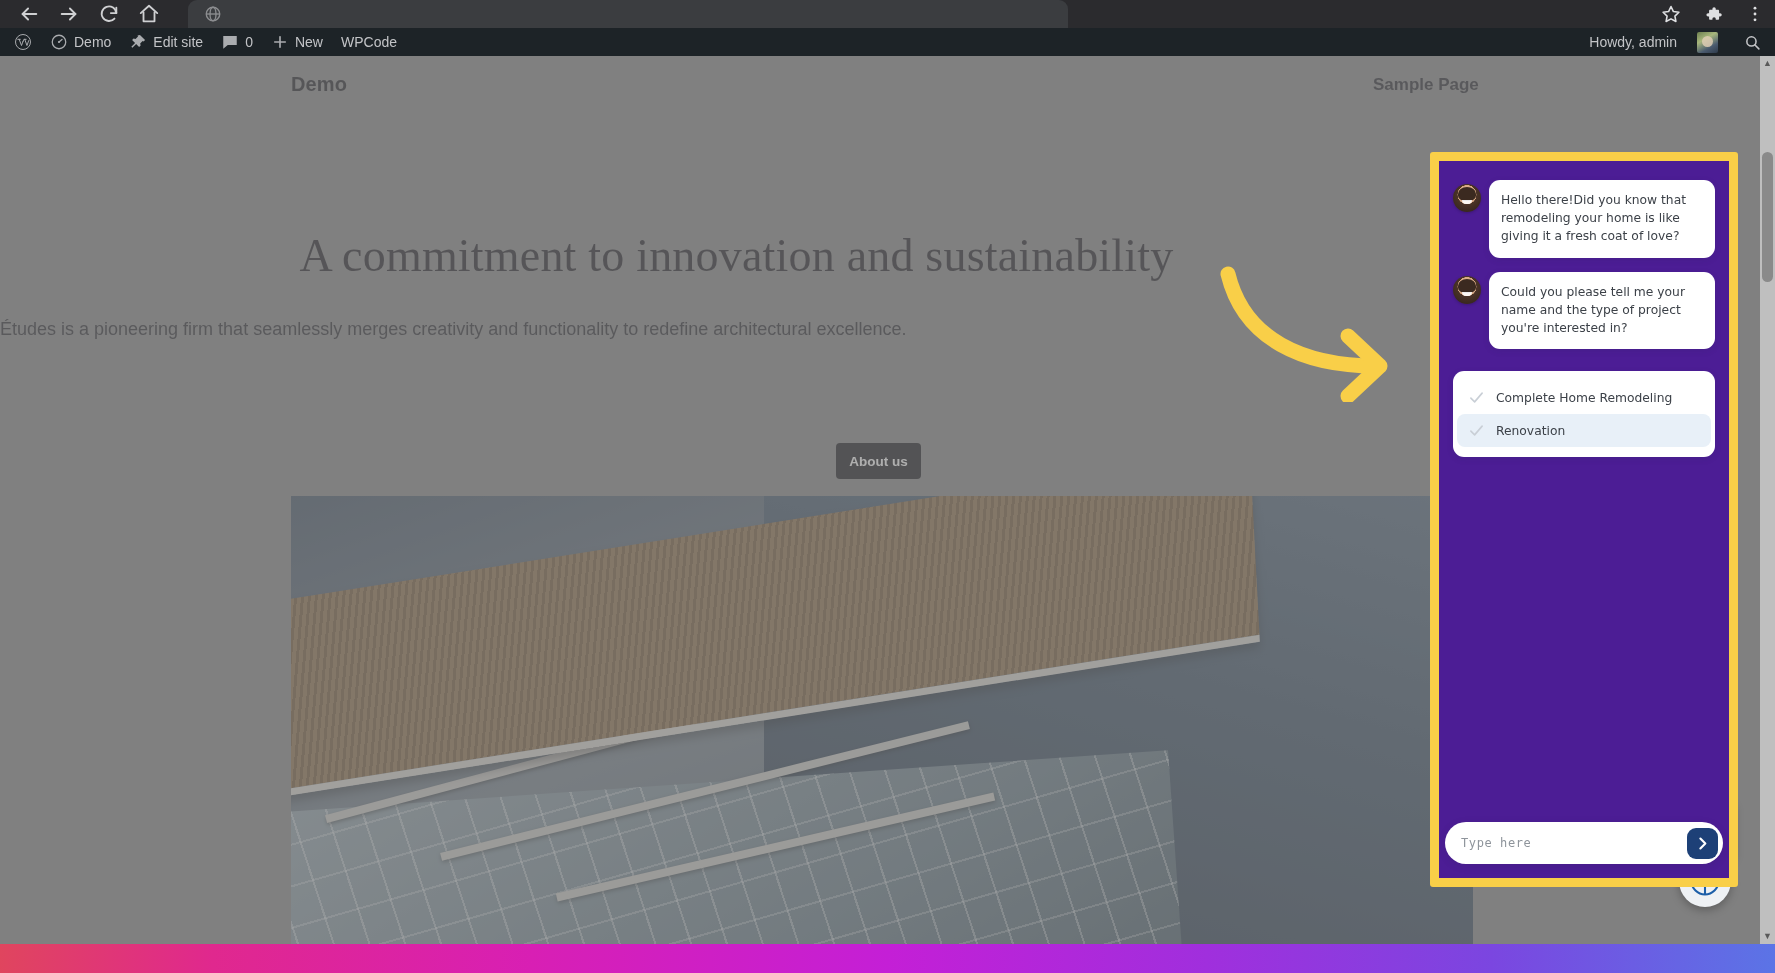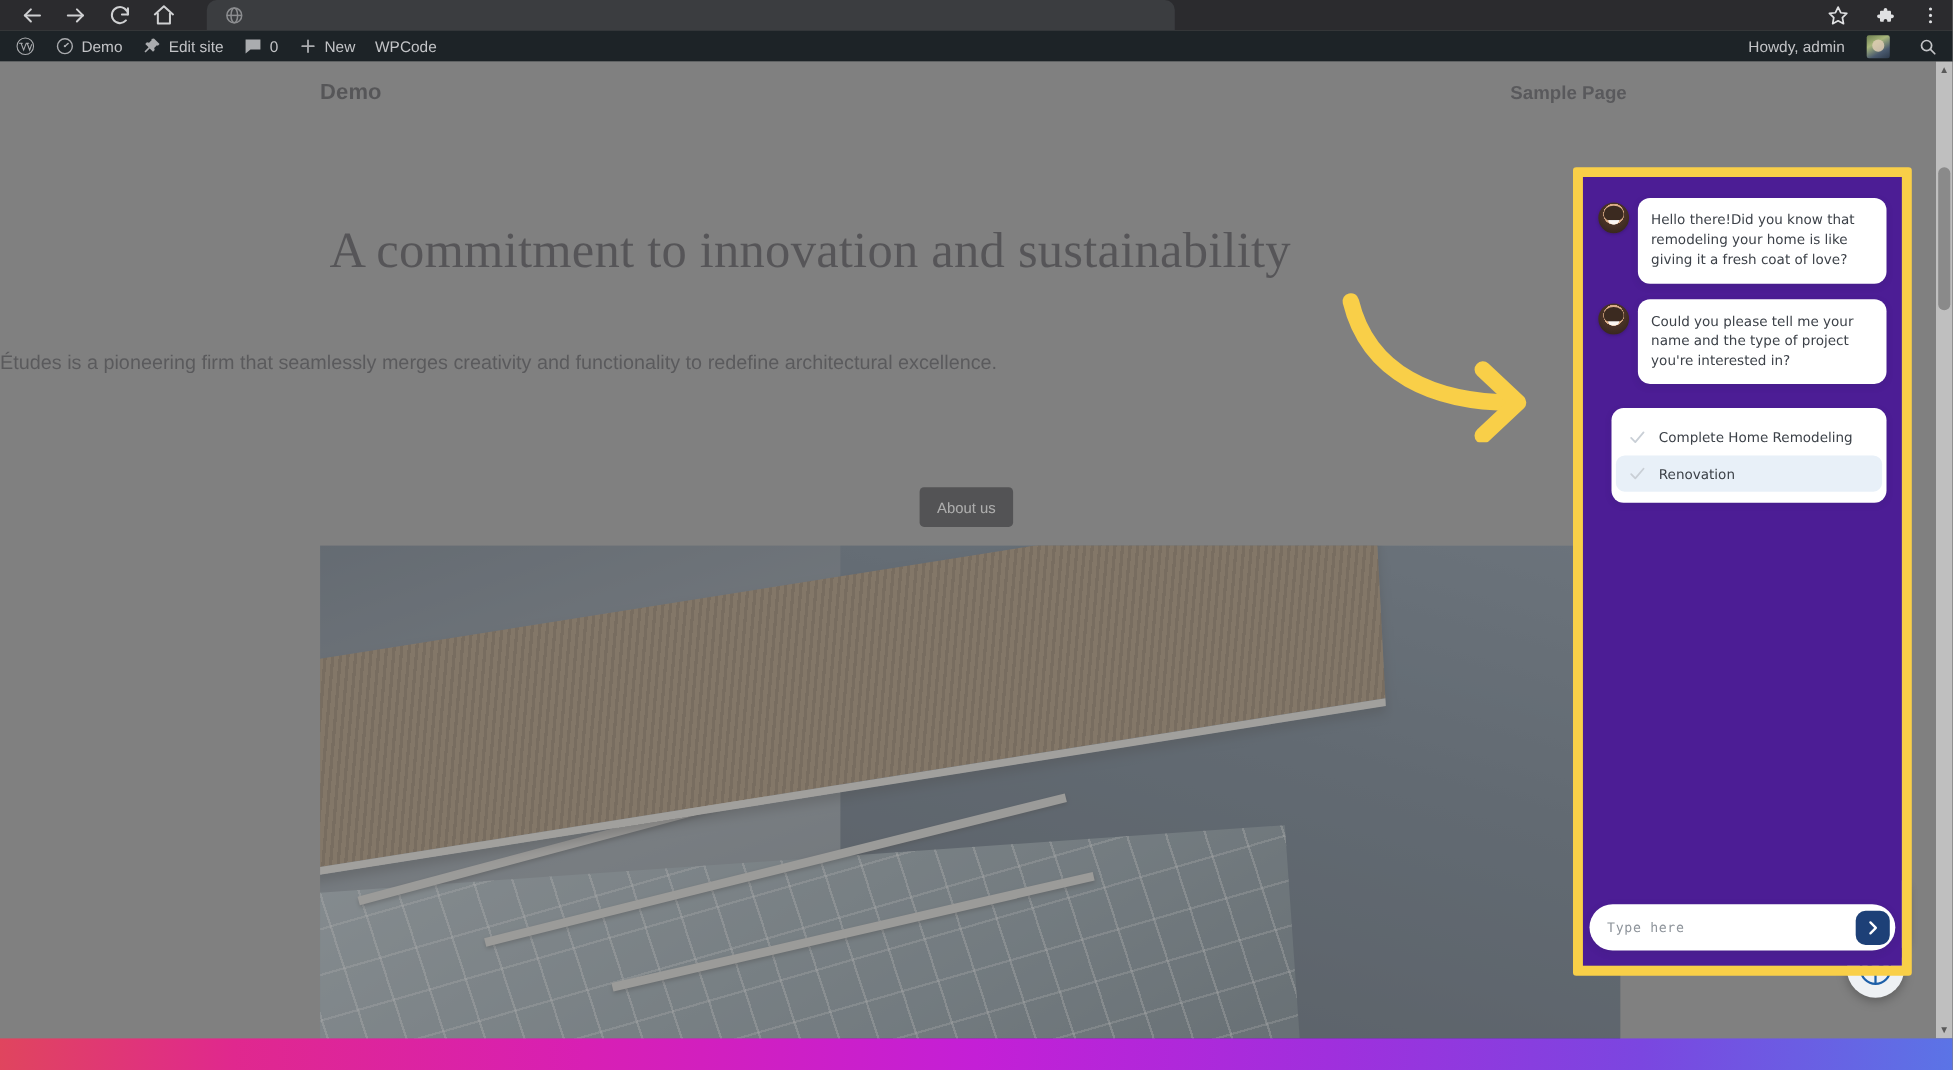--- a/index.html
+++ b/index.html
@@ -80,36 +80,36 @@
     font-size: 20px; font-weight: bold; color: #13131a;
     letter-spacing: .1px;
   }
   #nav-sample-page {
     position: absolute; left: 1373px; top: 19px;
     font-size: 17px; color: #1b1b22; font-weight: bold;
   }
 
   
   #hero-title {
-    position: absolute; left: 0; top: 144px; width: 1473px;
+    position: absolute; left: 0; top: 172px; width: 1473px;
     text-align: center;
     font-family: "Liberation Serif", serif;
     font-size: 46px; line-height: 1.22; color: #131218;
     font-weight: normal; letter-spacing: .2px;
   }
   #hero-sub {
     position: absolute; left: 0; top: 260px; width: 1473px;
     text-align: left;
     font-size: 18px; line-height: 1.55; color: #1d1d24;
   }
   #about-btn {
     position: absolute; left: 836px; top: 387px;
     width: 85px; height: 36px; border-radius: 4px;
     background: #0d0d11; color: #fafafa;
-    font-size: 13.5px; font-weight: normal;
+    font-size: 13.5px; font-weight: bold;
     display: flex; align-items: center; justify-content: center;
     border: none; cursor: pointer;
   }
 
   
   #hero-image {
     position: absolute; left: 291px; top: 440px; width: 1182px; height: 510px;
     overflow: hidden;
     background: linear-gradient(160deg, #3a4b5e 0%, #51606f 18%, #6d7a85 40%, #2b3a4a 100%);
   }
@@ -207,21 +207,21 @@
     background: #fff; border-radius: 11px;
     padding: 11px 12px 12px 12px;
     font-size: 12.3px; line-height: 1.48; color: #3c4148;
     box-shadow: 0 2px 7px rgba(30,40,60,.10);
     max-width: 226px;
   }
 
   .option-card {
     background: #fff; border-radius: 11px; padding: 10px 4px;
     box-shadow: 0 2px 7px rgba(30,40,60,.10);
-    margin: 22px 0 0 12px;
+    margin: 22px 0 0 0;
   }
   .option-item {
     display: flex; align-items: center; gap: 12px;
     padding: 9px 12px; border-radius: 8px; cursor: pointer;
     font-size: 12.3px; color: #3c4148;
   }
   .option-item.selected { background: #e8f0f8; }
   .check-icon { width: 15px; height: 15px; flex: 0 0 15px; color: #c9cfd6; }
   .check-icon svg { width: 15px; height: 15px; display: block; }
 

